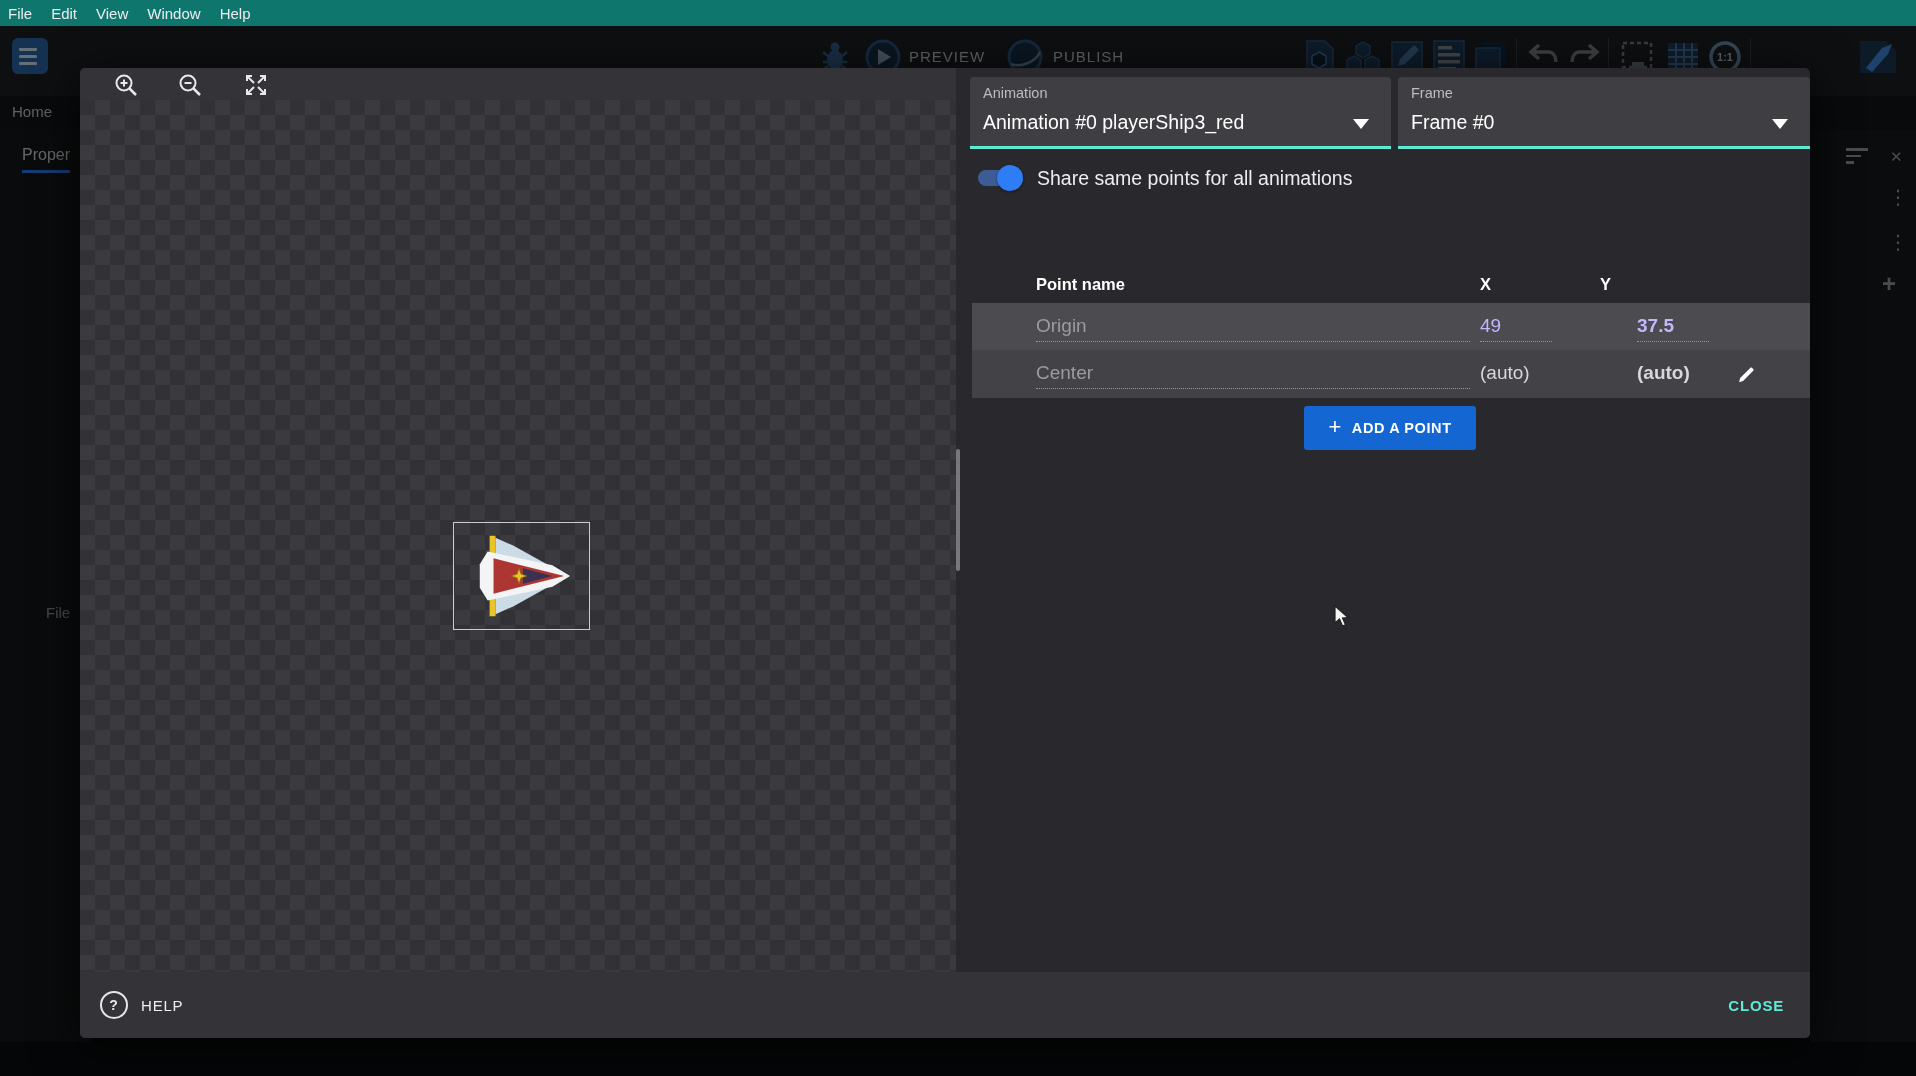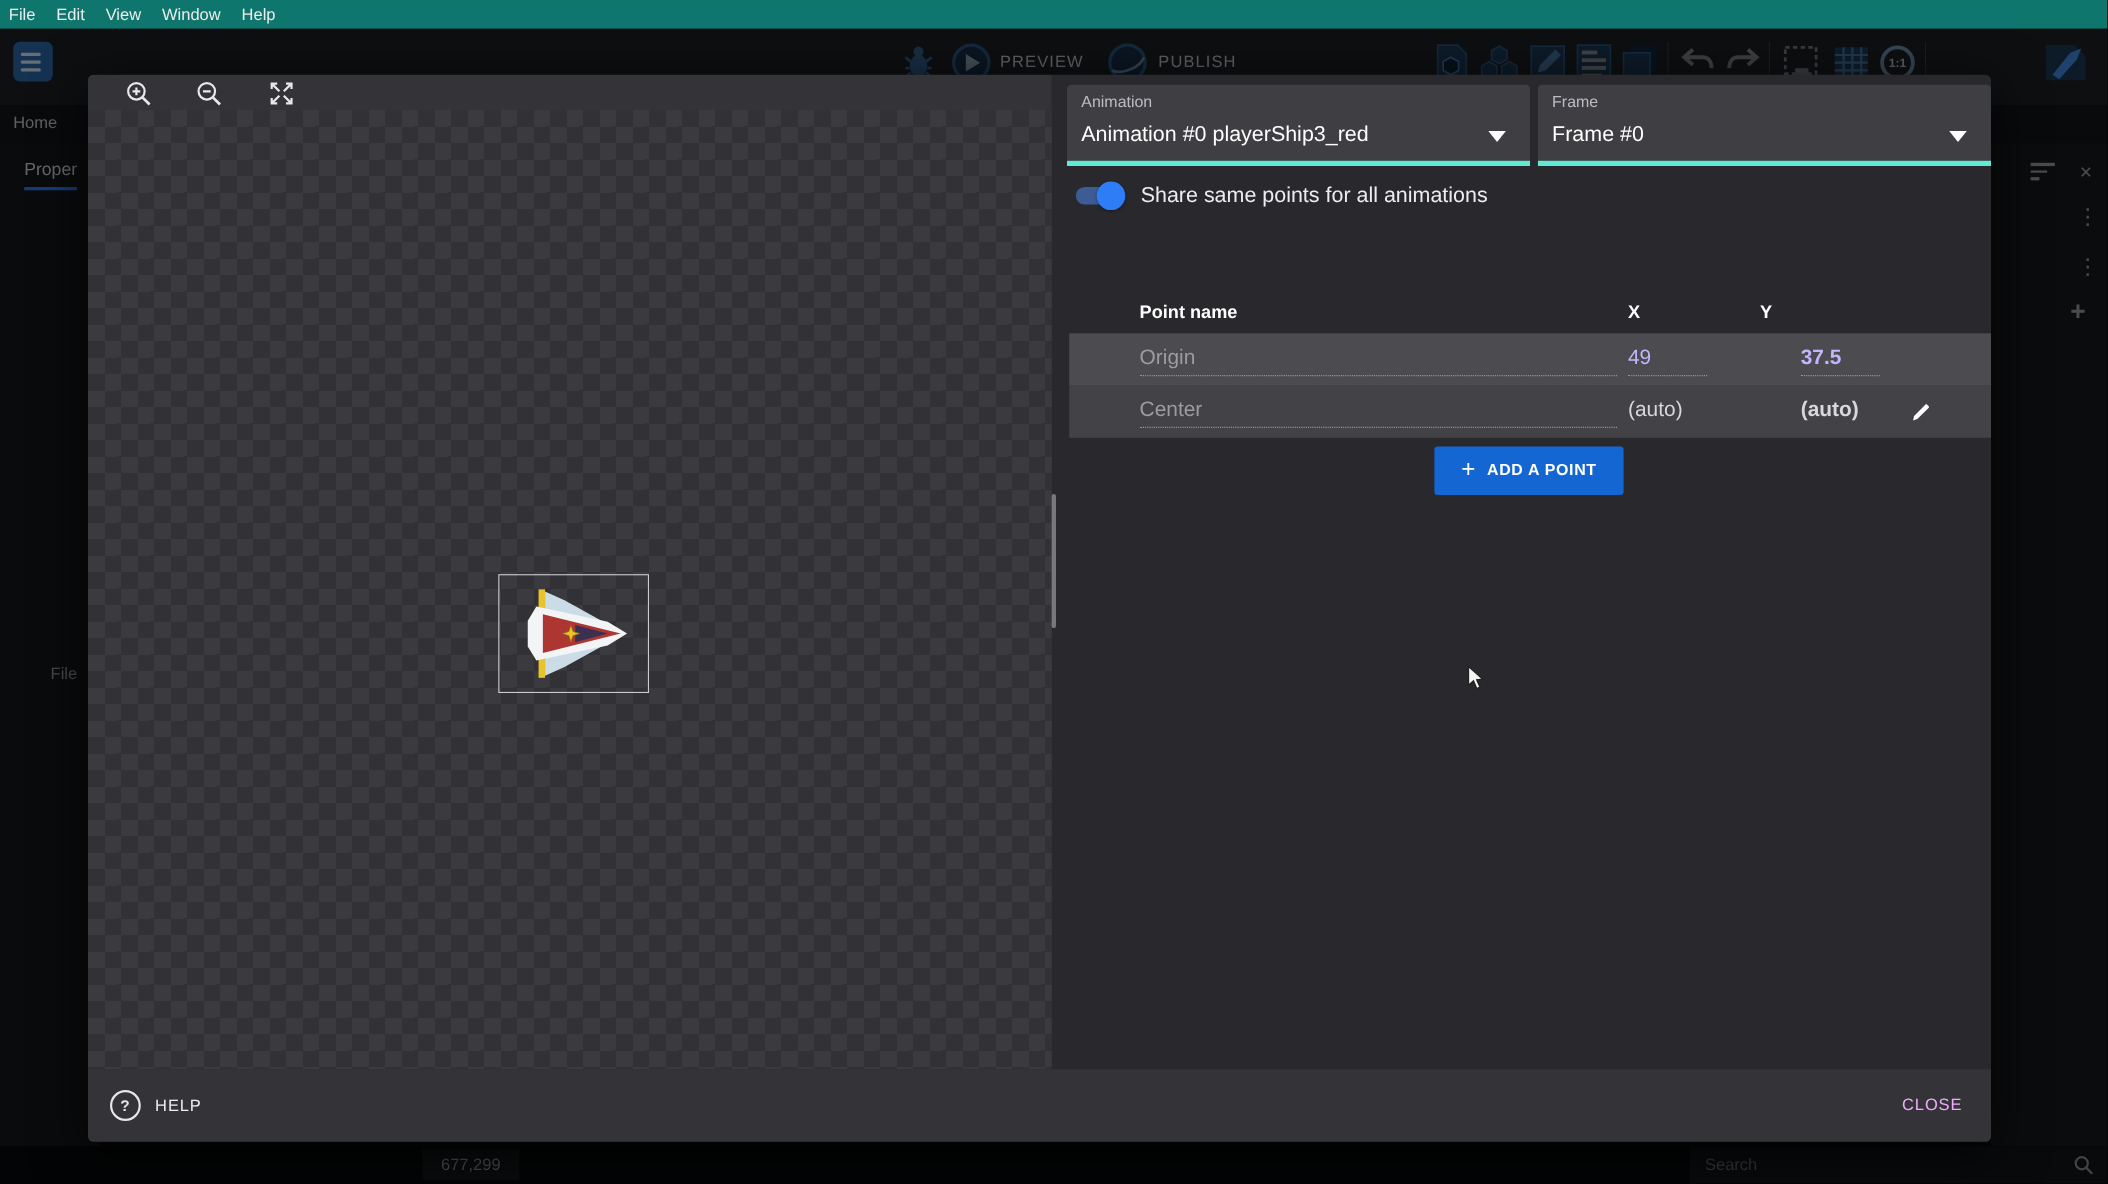--- a/index.html
+++ b/index.html
@@ -45,21 +45,21 @@
           border-radius:5px;z-index:20;box-shadow:0 10px 48px rgba(0,0,0,0.75);overflow:hidden;}
   .canvastop{position:absolute;top:0;left:0;width:876px;height:32px;background:#343438;}
   .ctool{position:absolute;top:3px;width:28px;height:28px;cursor:pointer;}
   .checker{position:absolute;top:32px;left:0;width:876px;bottom:66px;background-color:#343437;
            background-image:conic-gradient(#3b3b3f 25%,#323236 0 50%,#3b3b3f 0 75%,#323236 0);
            background-size:30px 30px;}
   .selbox{position:absolute;left:373px;top:422px;width:137px;height:108px;
           border:1px solid rgba(255,255,255,0.75);box-sizing:border-box;}
   .vscroll{position:absolute;left:876px;top:381px;width:4px;height:122px;background:#77777c;border-radius:2px;}
   
-  .dd{position:absolute;top:9px;height:69px;background:#3e3e43;border-bottom:5px solid #5eead4;
+  .dd{position:absolute;top:9px;height:69px;background:#3e3e43;border-bottom:3px solid #5eead4;
       border-radius:4px 4px 0 0;cursor:pointer;}
   .dd-anim{left:890px;width:421px;}
   .dd-frame{left:1318px;width:412px;}
   .dd .lbl{position:absolute;left:13px;top:8px;font-size:14.5px;color:#bcbcc2;}
   .dd .val{position:absolute;left:13px;top:34px;font-size:19.5px;color:#ffffff;white-space:nowrap;}
   .dd .arrow{position:absolute;right:22px;top:42px;width:0;height:0;
              border-left:8px solid transparent;border-right:8px solid transparent;border-top:10px solid #fff;}
   .togglerow{position:absolute;left:898px;height:30px;display:flex;align-items:center;gap:17px;}
   .tr1{top:95px;}.tr2{top:148px;}
   .switch{width:42px;height:16px;border-radius:9px;background:#3d5c95;position:relative;cursor:pointer;flex:0 0 auto;}
@@ -81,22 +81,22 @@
              align-items:center;justify-content:center;cursor:pointer;}
   .addbtn{position:absolute;left:1224px;top:338px;width:172px;height:44px;background:#1467d2;
           border-radius:3px;color:#fff;display:flex;align-items:center;justify-content:center;gap:10px;
           font-size:14.5px;font-weight:bold;letter-spacing:0.6px;cursor:pointer;}
   .addbtn .plus{font-size:22px;font-weight:normal;margin-top:-2px;}
   .dfooter{position:absolute;left:0;right:0;bottom:0;height:66px;background:#343438;}
   .helpbtn{position:absolute;left:20px;top:50%;transform:translateY(-50%);display:flex;align-items:center;
            gap:13px;color:#ededef;font-size:15px;letter-spacing:0.8px;cursor:pointer;}
   .helpcirc{width:24px;height:24px;border:2px solid #e6e6e8;border-radius:50%;display:flex;
             align-items:center;justify-content:center;font-size:14px;font-weight:bold;color:#e6e6e8;}
-  .closebtn{position:absolute;right:26px;top:50%;transform:translateY(-50%);color:#f0abfc;
-            font-size:15px;font-weight:normal;letter-spacing:0.8px;cursor:pointer;}
+  .closebtn{position:absolute;right:26px;top:50%;transform:translateY(-50%);color:#5eead4;
+            font-size:15px;font-weight:bold;letter-spacing:0.8px;cursor:pointer;}
   .cursor{position:absolute;left:1330px;top:604px;z-index:40;}
 </style>
 </head>
 <body>
 
 <div class="stage">
 
   <div class="menubar">
     <span>File</span>
     <span>Edit</span>
@@ -195,30 +195,20 @@
         <i style="width:22px"></i>
           <i style="width:15px"></i>
           <i style="width:8px"></i>
       </div>
       <div class="rp-ic x-icon" style="left:80px;top:18px"></div>
       <div class="rp-ic dots-icon" style="left:78px;top:55px"></div>
       <div class="rp-ic dots-icon" style="left:78px;top:100px"></div>
       <div class="rp-ic plus-icon" style="left:72px;top:140px"></div>
     </div>
 
-    <div class="bottomstrip">
-      <div class="coordsbox">677,299</div>
-      <div class="searchzone">
-        <input class="search" placeholder="Search" style="">
-        <svg width="20" height="20" viewBox="0 0 20 20">
-          <circle cx="8.5" cy="8.5" r="5.5" fill="none" stroke="#8a9096" stroke-width="2"></circle>
-          <line x1="12.7" y1="12.7" x2="18" y2="18" stroke="#8a9096" stroke-width="2"></line>
-        </svg>
-      </div>
-    </div>
   </div>
 
   <div class="overlay"></div>
 
   <div class="dialog">
 
     <div class="canvastop">
       <svg class="ctool" style="left:32px" viewBox="0 0 28 28">
         <circle cx="12" cy="12" r="7.5" fill="none" stroke="#e8e8ea" stroke-width="2"></circle>
         <line x1="17.5" y1="17.5" x2="24" y2="24" stroke="#e8e8ea" stroke-width="2.5"></line>

